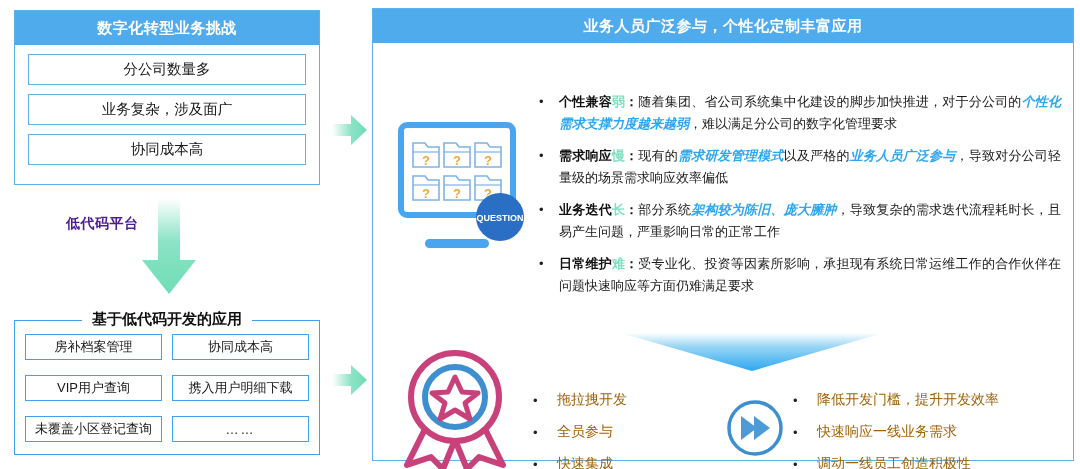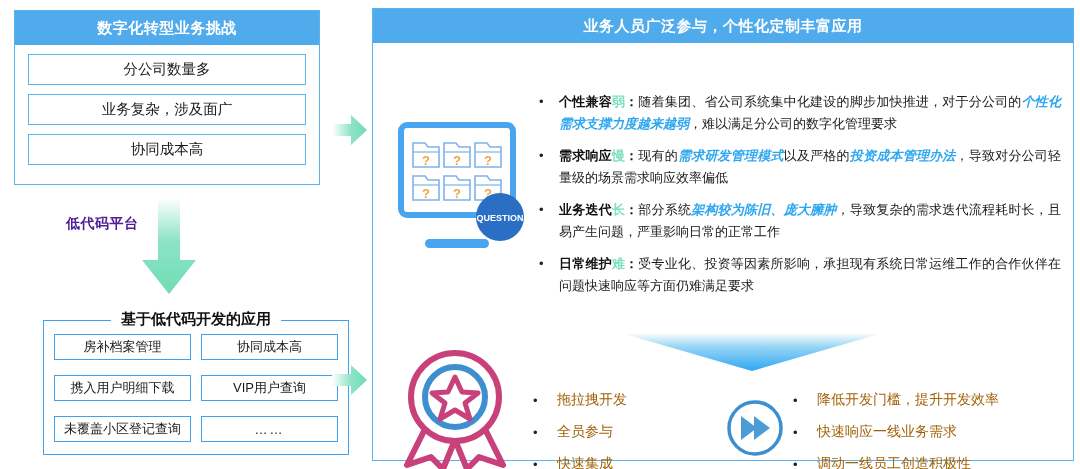--- a/index.html
+++ b/index.html
@@ -34,21 +34,21 @@
   .lowcode-arrow-wrap { position: absolute; left: 14px; top: 196px; width: 306px; height: 105px; }
   .lowcode-label {
     position: absolute; left: 52px; top: 19px;
     font-size: 14px; font-weight: bold; color: #4c1d95; letter-spacing: .5px;
   }
   .arrow-down { position: absolute; left: 126px; top: 2px; }
 
   
   .panel-apps {
     position: absolute; left: 14px; top: 320px; width: 306px; height: 135px;
-    border: 1px solid #3FA2F0; background: #fff; margin-left: 29px;
+    border: 1px solid #3FA2F0; background: #fff;
   }
   .apps-legend {
     position: absolute; left: 50%; top: -11px; transform: translateX(-50%);
     background: #fff; padding: 0 10px; white-space: nowrap;
     font-size: 15px; font-weight: bold; color: #111;
   }
   .apps-grid {
     display: grid; grid-template-columns: 1fr 1fr; gap: 15px 10px;
     padding: 13px 10px 0 10px;
   }
@@ -130,22 +130,22 @@
         </defs>
         <polygon points="18,0 40,0 40,62 56,62 29,96 2,62 18,62" fill="url(#gdown)"></polygon>
       </svg>
     </div>
 
     <div class="panel-apps">
       <div class="apps-legend">基于低代码开发的应用</div>
       <div class="apps-grid">
         <div class="app-box">房补档案管理</div>
         <div class="app-box">协同成本高</div>
+        <div class="app-box">VIP用户查询</div>
         <div class="app-box">携入用户明细下载</div>
-        <div class="app-box">VIP用户查询</div>
         <div class="app-box">未覆盖小区登记查询</div>
         <div class="app-box dots">……</div>
       </div>
     </div>
 
     <svg id="arrow-right-1" class="arrow-right" width="36" height="36" viewBox="0 0 36 36">
       <defs>
         <linearGradient id="gright1" x1="0" y1="0" x2="1" y2="0">
           <stop offset="0%" stop-color="#ffffff"></stop>
           <stop offset="55%" stop-color="#8CE3C5"></stop>
@@ -215,21 +215,21 @@
 
       <div class="bullets-top">
 
         <div class="bullet-row">
           <div class="bullet-dot">•</div>
           <div class="bullet-text"><span class="bt-lead">个性兼容</span><span class="hl-green">弱</span><span class="bt-lead">：</span><span>随着集团、省公司系统集中化建设的脚步加快推进，对于分公司的</span><span class="hl-blue">个性化需求支撑力度越来越弱</span><span>，难以满足分公司的数字化管理要求</span><span class="hl-blue"></span><span></span></div>
         </div>
 
         <div class="bullet-row">
           <div class="bullet-dot">•</div>
-          <div class="bullet-text"><span class="bt-lead">需求响应</span><span class="hl-green">慢</span><span class="bt-lead">：</span><span>现有的</span><span class="hl-blue">需求研发管理模式</span><span>以及严格的</span><span class="hl-blue">投资成本管理办法</span><span>，导致对分公司轻量级的场景需求响应效率偏低</span></div>
+          <div class="bullet-text"><span class="bt-lead">需求响应</span><span class="hl-green">慢</span><span class="bt-lead">：</span><span>现有的</span><span class="hl-blue">需求研发管理模式</span><span>以及严格的</span><span class="hl-blue">业务人员广泛参与</span><span>，导致对分公司轻量级的场景需求响应效率偏低</span></div>
         </div>
 
         <div class="bullet-row">
           <div class="bullet-dot">•</div>
           <div class="bullet-text"><span class="bt-lead">业务迭代</span><span class="hl-green">长</span><span class="bt-lead">：</span><span>部分系统</span><span class="hl-blue">架构较为陈旧、庞大臃肿</span><span>，导致复杂的需求迭代流程耗时长，且易产生问题，严重影响日常的正常工作</span><span class="hl-blue"></span><span></span></div>
         </div>
 
         <div class="bullet-row">
           <div class="bullet-dot">•</div>
           <div class="bullet-text"><span class="bt-lead">日常维护</span><span class="hl-green">难</span><span class="bt-lead">：</span><span>受专业化、投资等因素所影响，承担现有系统日常运维工作的合作伙伴在问题快速响应等方面仍难满足要求</span><span class="hl-blue"></span><span></span><span class="hl-blue"></span><span></span></div>

